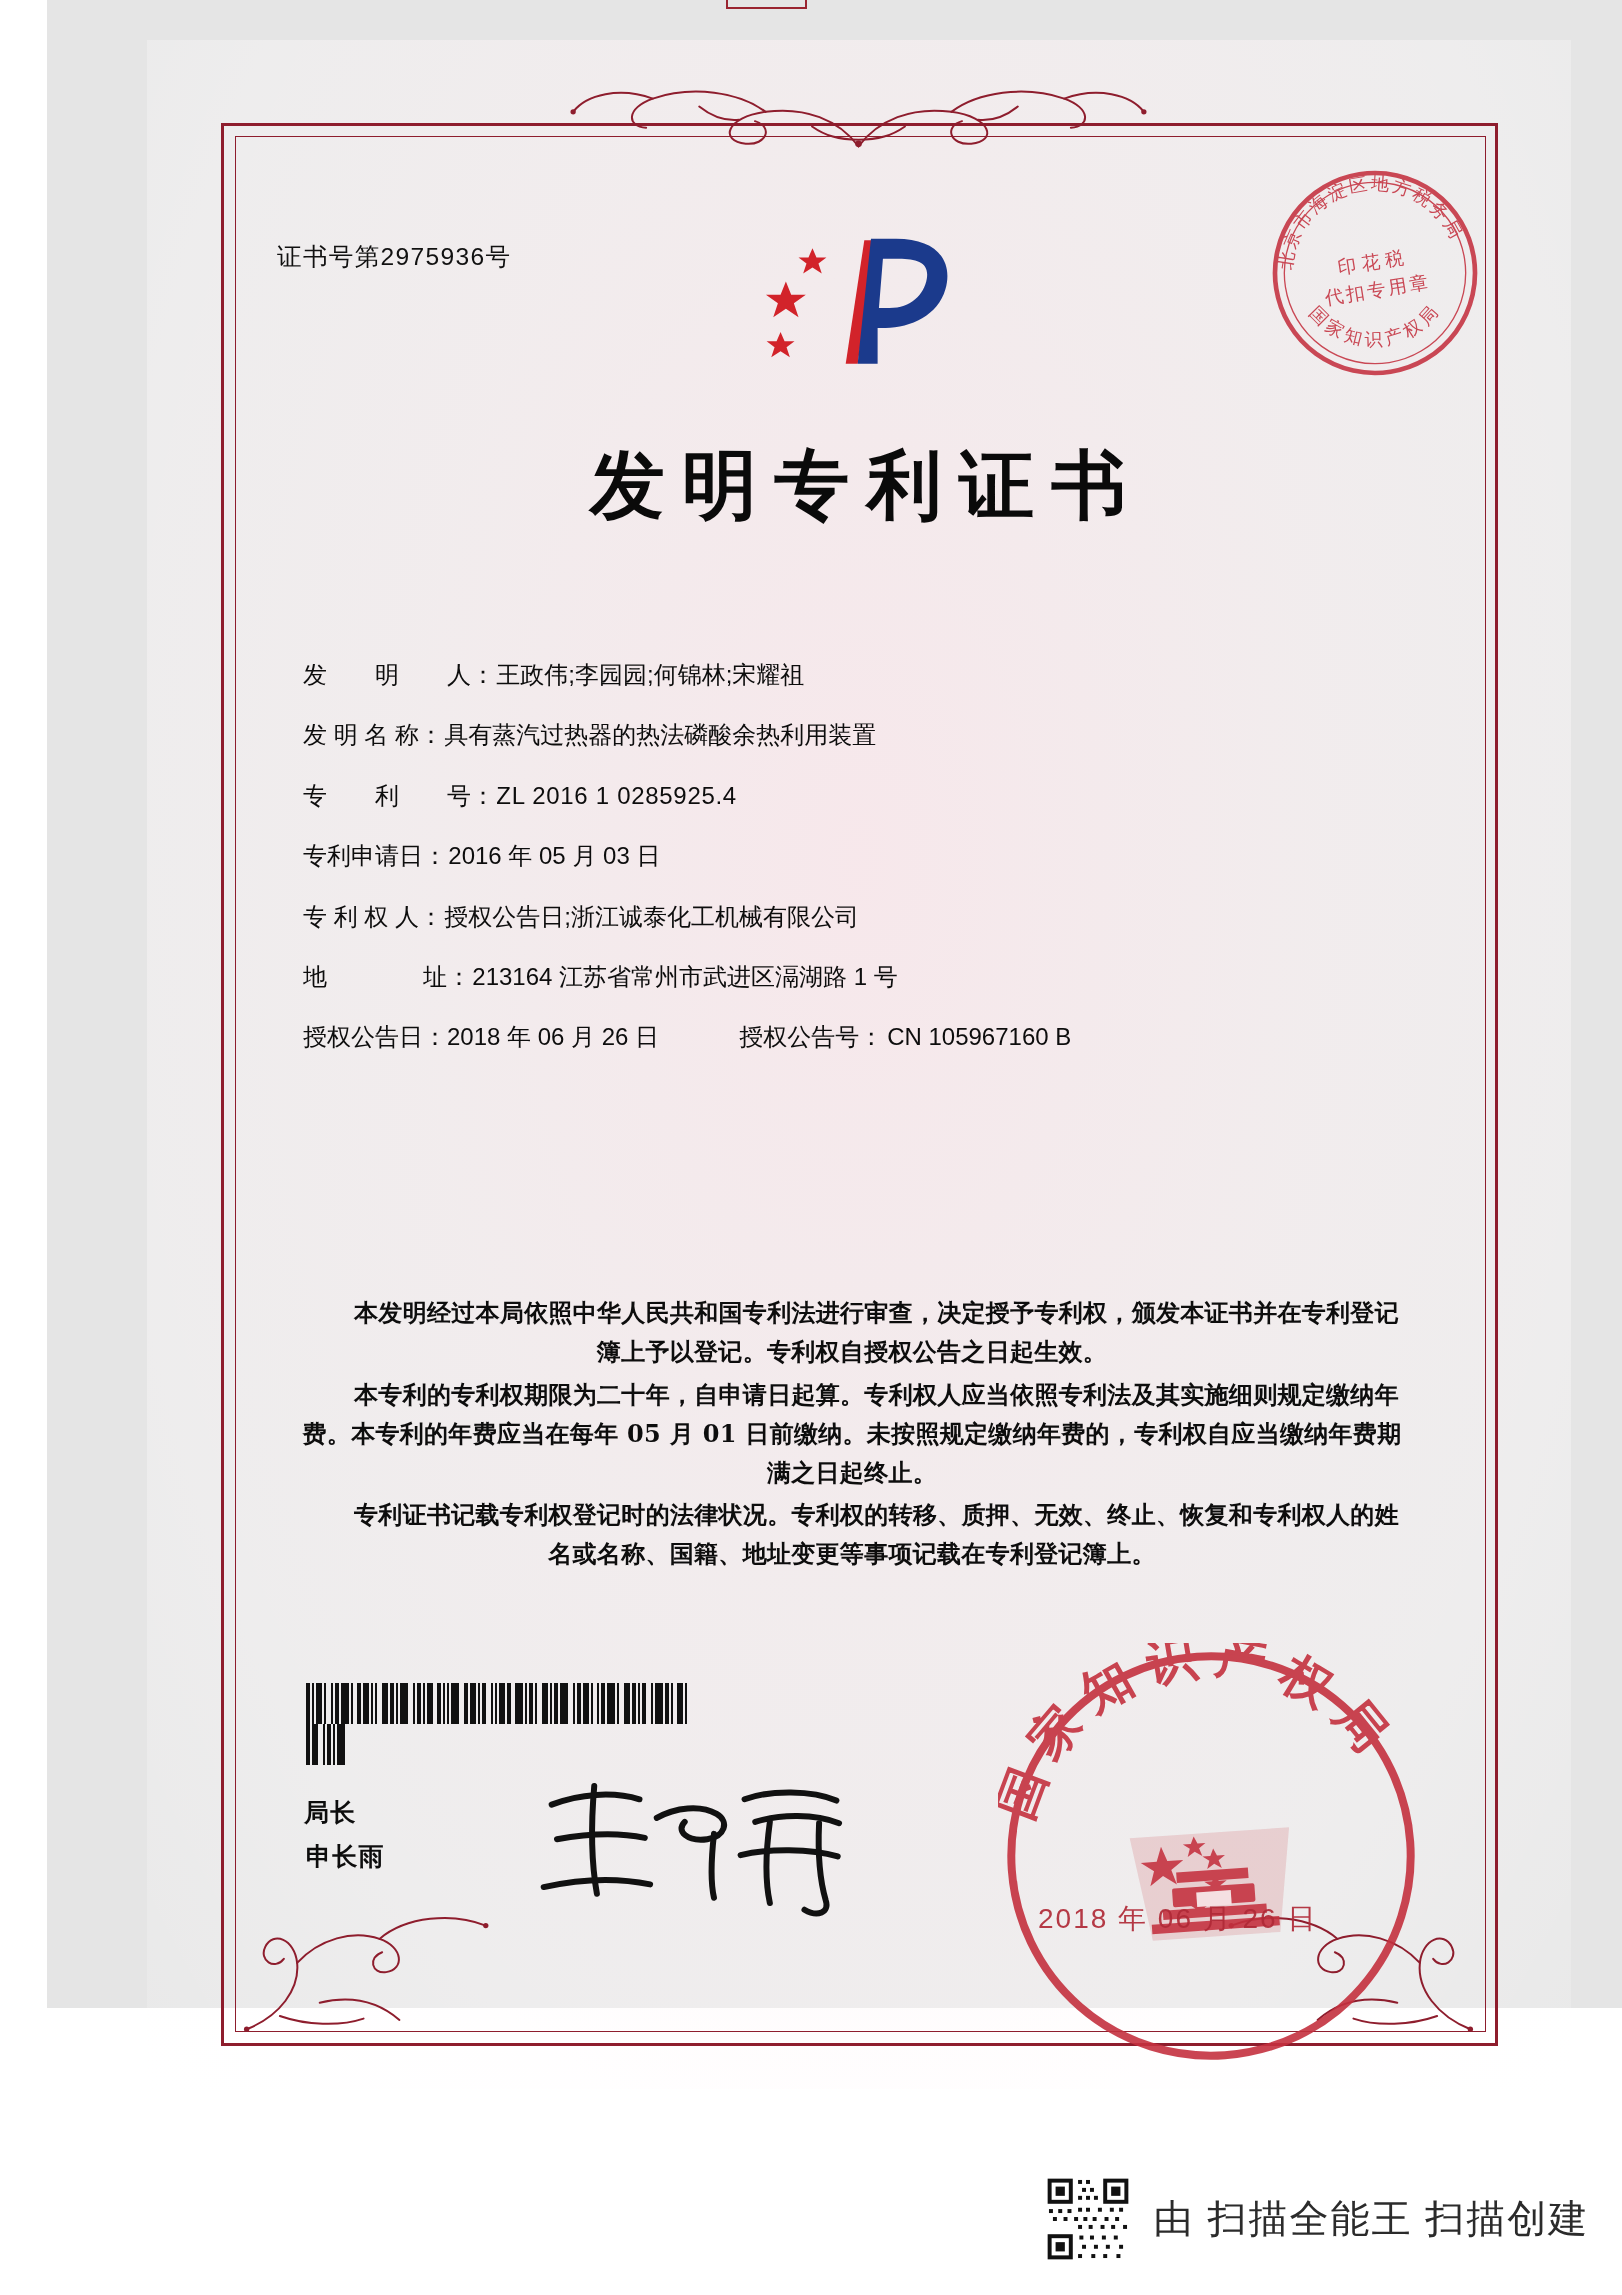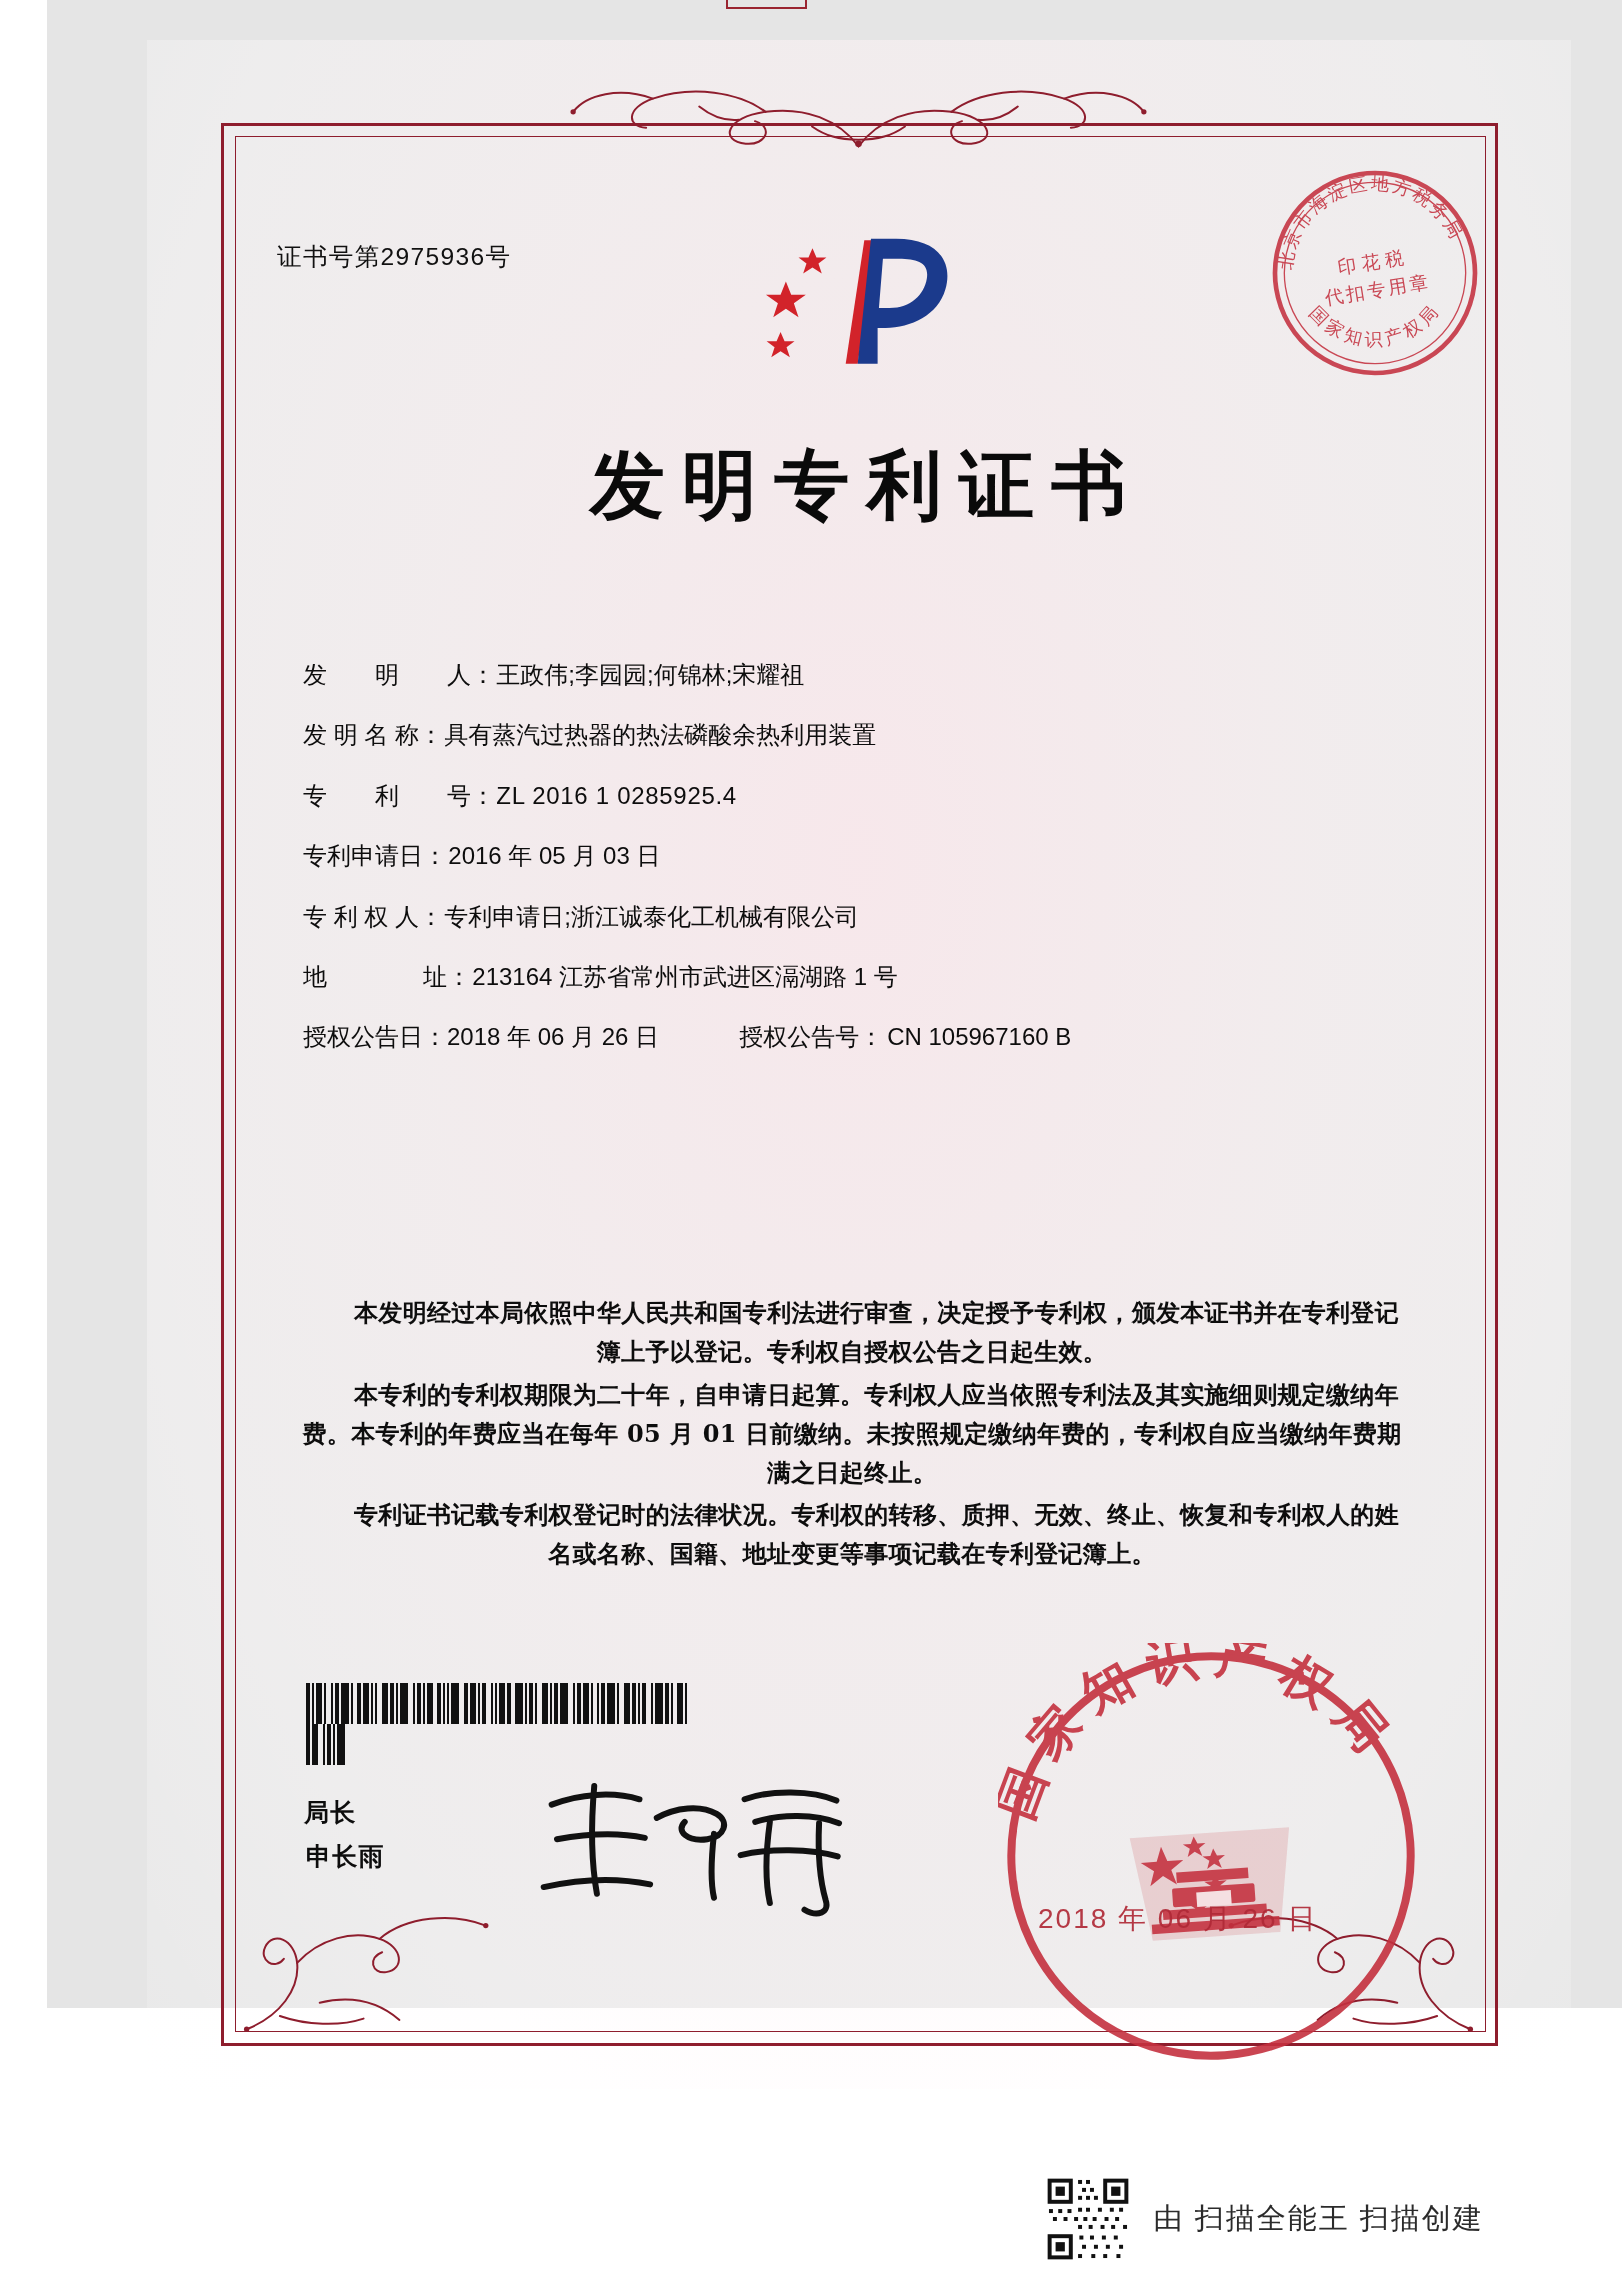--- a/index.html
+++ b/index.html
@@ -237,21 +237,21 @@
     top: 2176px;
     display: flex;
     align-items: center;
   }
   .qr {
     width: 86px;
     height: 86px;
     margin-right: 22.6px;
   }
   .scan-text {
-    font-size: 29px;
+    font-size: 39px;
     color: #2b2b2b;
     font-family: "Liberation Sans", sans-serif;
     letter-spacing: 2px;
     white-space: nowrap;
   }
 
   
   .top-crop {
     position: absolute;
     top: 0;
@@ -384,21 +384,21 @@
       <div class="field-value mono-num">ZL 2016 1 0285925.4</div>
     </div>
 
     <div class="field-row">
       <div class="field-label">专利申请日：</div>
       <div class="field-value">2016 年 05 月 03 日</div>
     </div>
 
     <div class="field-row">
       <div class="field-label">专 利 权 人：</div>
-      <div class="field-value">专利申请日;浙江诚泰化工机械有限公司</div>
+      <div class="field-value">授权公告日;浙江诚泰化工机械有限公司</div>
     </div>
 
     <div class="field-row">
       <div class="field-label">地　　　　址：</div>
       <div class="field-value">213164 江苏省常州市武进区滆湖路 1 号</div>
     </div>
 
     <div class="field-row dual">
       <div class="field-label">授权公告日：</div>
       <div>2018 年 06 月 26 日</div>

